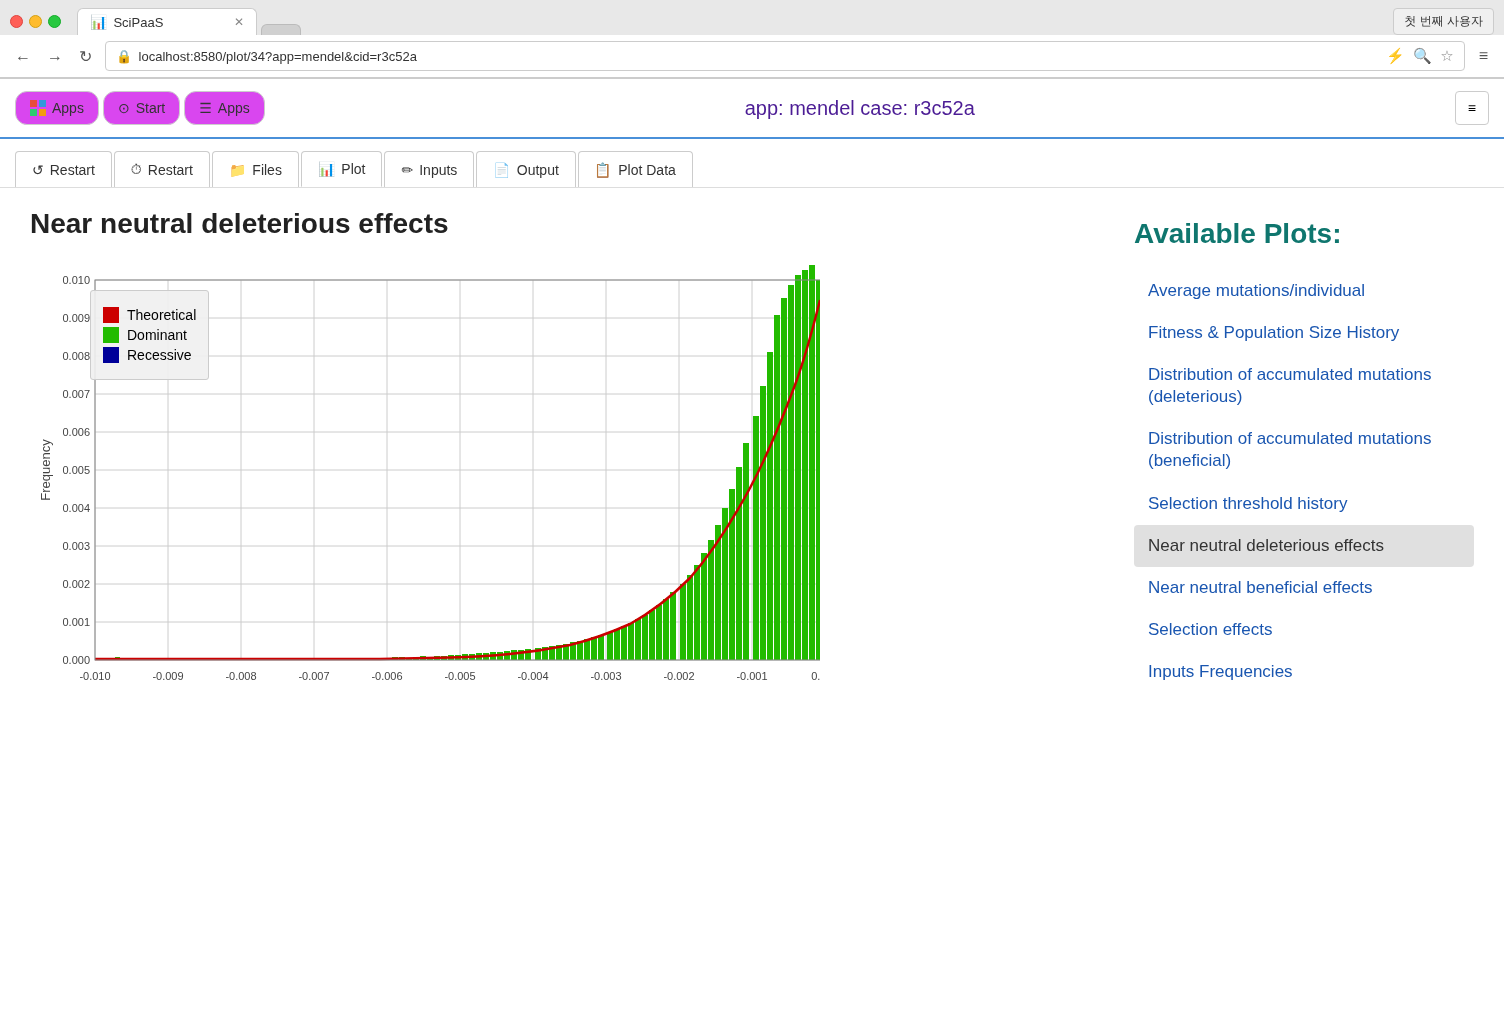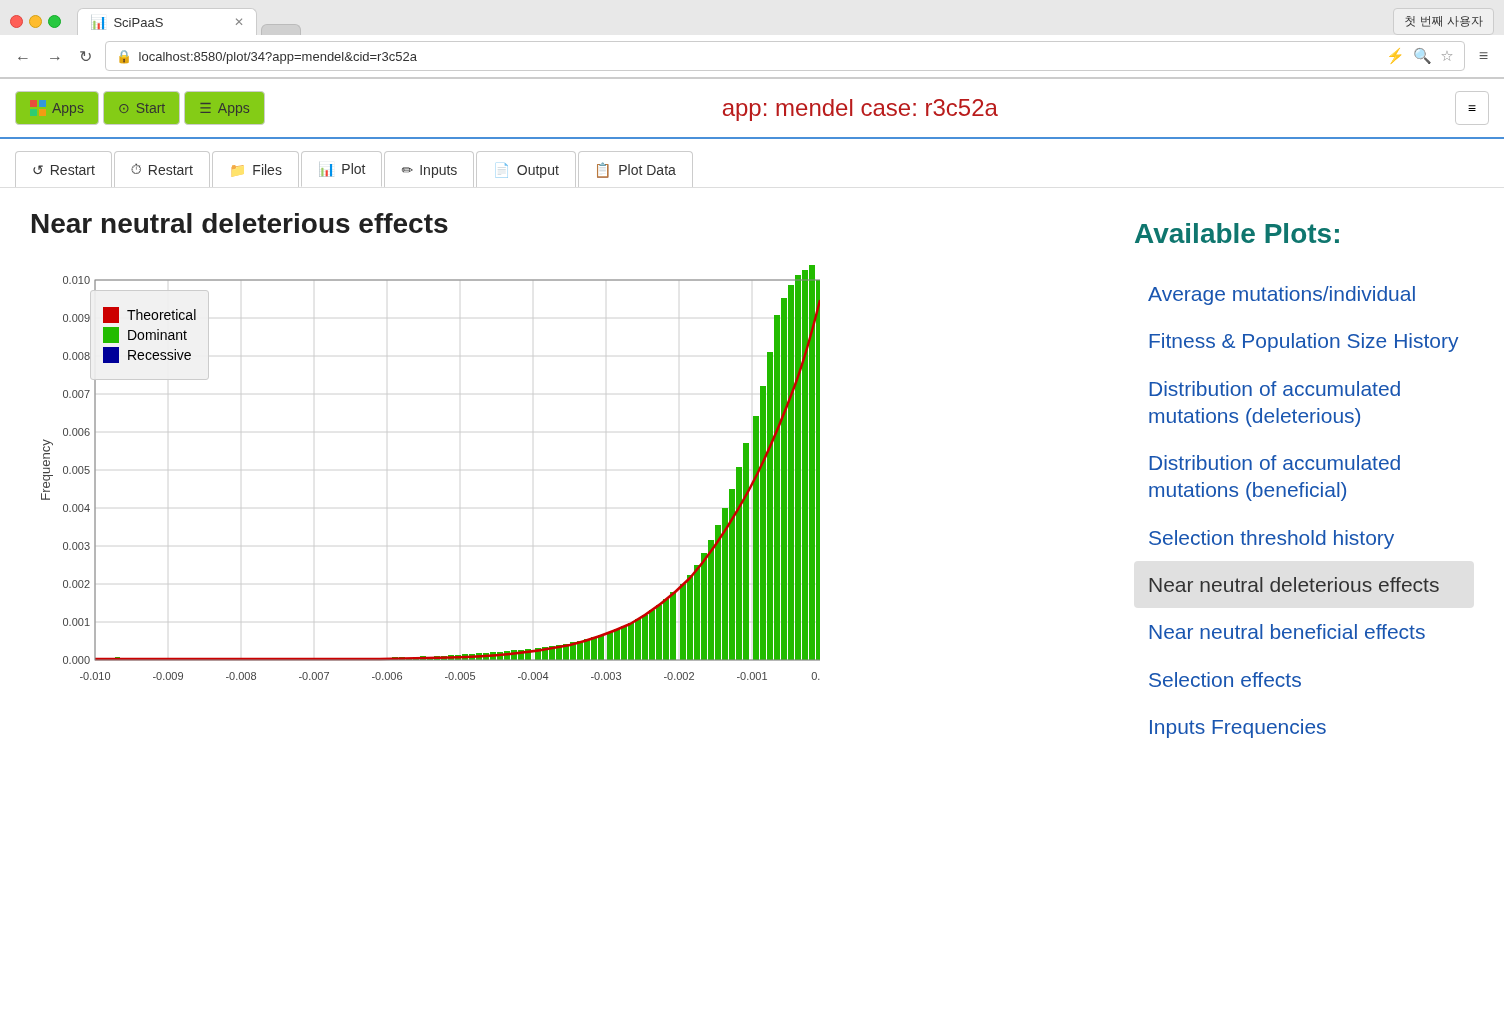--- a/index.html
+++ b/index.html
@@ -24,42 +24,42 @@
     .nav-btn:disabled { color: #bbb; }
     .omnibar { flex: 1; border: 1px solid #ccc; border-radius: 4px; padding: 5px 10px; font-size: 13px; color: #333; display: flex; align-items: center; gap: 6px; }
     .omnibar-url { flex: 1; font-size: 13px; color: #333; }
     .omnibar-icons { display: flex; gap: 8px; color: #888; font-size: 15px; }
     .browser-menu-btn { background: none; border: none; font-size: 16px; cursor: pointer; color: #555; padding: 2px 6px; }
     .kr-btn { background: #f0f0f0; border: 1px solid #ccc; border-radius: 4px; padding: 4px 10px; font-size: 12px; color: #333; cursor: pointer; }
 
     
     .app-toolbar { border-bottom: 2px solid #4a90d9; display: flex; align-items: center; padding: 0 15px; background: #fff; height: 60px; }
     .toolbar-nav { display: flex; gap: 4px; }
-    .toolbar-btn { border: 1px solid #ccc; background: #84cc16; border-radius: 4px; padding: 8px 14px; font-size: 14px; cursor: pointer; display: flex; align-items: center; gap: 6px; color: #333; text-align: center; }
-    .app-info { flex: 1; text-align: center; font-size: 24px; color: #b91c1c; }
+    .toolbar-btn { border: 1px solid #ccc; background: #d946ef; border-radius: 12px; padding: 8px 14px; font-size: 14px; cursor: pointer; display: flex; align-items: center; gap: 6px; color: #333; text-align: center; }
+    .app-info { flex: 1; text-align: center; font-size: 20px; color: #4c1d95; }
     .hamburger-btn { border: 1px solid #ccc; background: #fff; border-radius: 4px; padding: 8px 12px; font-size: 14px; cursor: pointer; }
 
     
     .tab-strip { display: flex; padding: 12px 15px 0; background: #fff; border-bottom: 1px solid #ddd; gap: 2px; }
     .tab-item { border: 1px solid #ccc; background: #fff; border-radius: 4px 4px 0 0; padding: 9px 16px; font-size: 14px; cursor: pointer; display: flex; align-items: center; gap: 6px; color: #333; white-space: nowrap; border-bottom: none; }
     .tab-item.active { background: #fff; border-bottom: 1px solid #fff; }
 
     
     .main-content { display: flex; padding: 20px 30px; gap: 40px; background: #fff; justify-content: center; }
 
     
     .chart-area { flex: 1; min-width: 0; }
     .chart-title { font-size: 28px; font-weight: bold; color: #222; margin-bottom: 20px; }
     .chart-container { position: relative; width: 790px; height: 460px; }
     .chart-svg { width: 100%; height: 100%; }
 
     
     .sidebar { width: 340px; flex-shrink: 0; padding-top: 10px; }
     .sidebar-title { font-size: 28px; font-weight: bold; color: #0f766e; margin-bottom: 20px; }
-    .sidebar-link { display: block; color: #1a56b0; font-size: 21px; padding: 10px 14px; cursor: pointer; text-decoration: none; border-radius: 4px; line-height: 1.3; }
+    .sidebar-link { display: block; color: #1a56b0; font-size: 17px; padding: 10px 14px; cursor: pointer; text-decoration: none; border-radius: 4px; line-height: 1.3; }
     .sidebar-link.active { background: #e0e0e0; color: #333; font-weight: normal; }
 
     
     .legend { position: absolute; top: 30px; left: 60px; background: rgba(240,240,240,0.9); border: 1px solid #ccc; padding: 16px 12px; border-radius: 3px; }
     .legend-item { display: flex; align-items: center; gap: 8px; font-size: 14px; margin-bottom: 4px; }
     .legend-item:last-child { margin-bottom: 0; }
     .legend-swatch { width: 16px; height: 16px; flex-shrink: 0; }
   </style>
 </head>
 <body>

